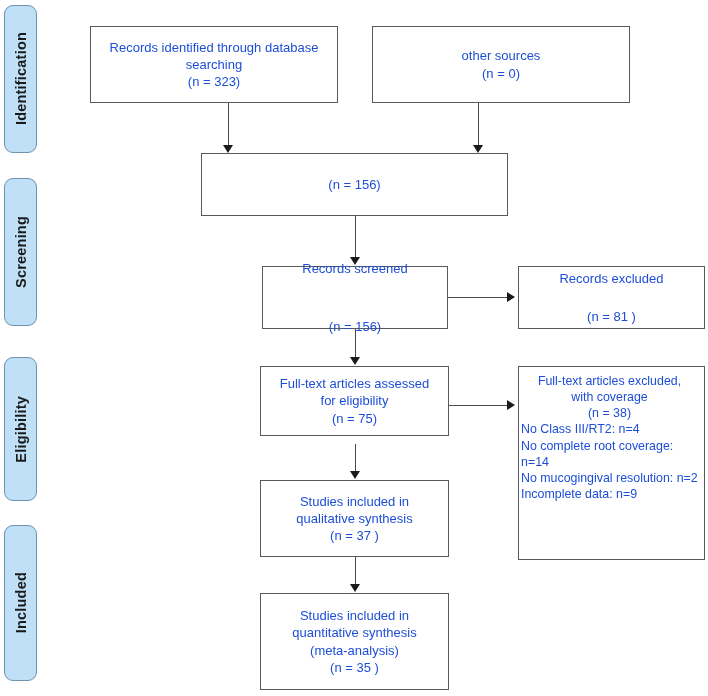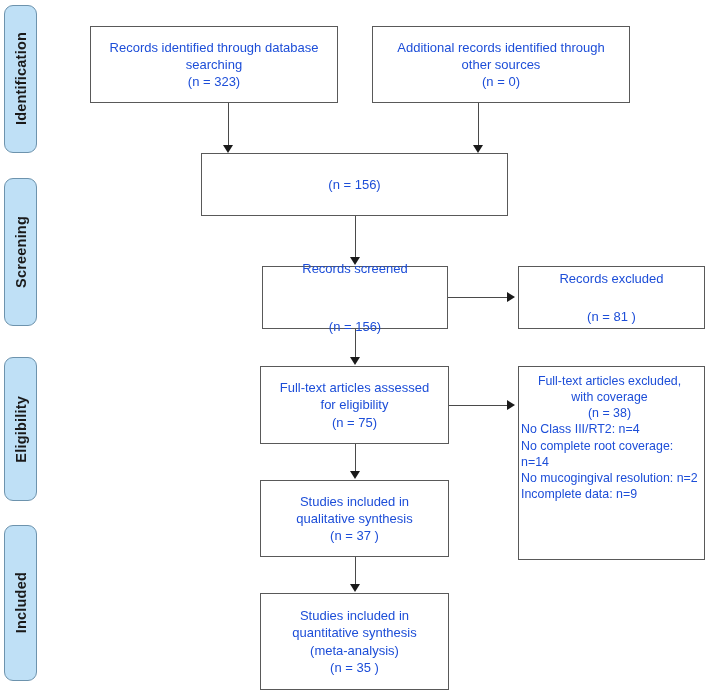--- a/index.html
+++ b/index.html
@@ -69,21 +69,21 @@
   }
   .flow-box.left-align .line.centered {
     text-align: center;
   }
 
   #box-db-search      { left: 90px;  top: 26px;  width: 248px; height: 77px; }
   #box-other-sources  { left: 372px; top: 26px;  width: 258px; height: 77px; }
   #box-dedup          { left: 201px; top: 153px; width: 307px; height: 63px; }
   #box-screened       { left: 262px; top: 266px; width: 186px; height: 63px; gap: 40px; }
   #box-excluded       { left: 518px; top: 266px; width: 187px; height: 63px; gap: 20px; }
-  #box-fulltext       { left: 260px; top: 366px; width: 189px; height: 78px; }
+  #box-fulltext       { left: 260px; top: 366px; width: 189px; height: 70px; }
   #box-fulltext-excl  { left: 518px; top: 366px; width: 187px; height: 194px;
                         align-items: flex-start; justify-content: flex-start;
                         padding: 6px 6px 6px 2px; }
   #box-qualitative    { left: 260px; top: 480px; width: 189px; height: 77px; }
   #box-quantitative   { left: 260px; top: 593px; width: 189px; height: 97px; }
 
   #box-fulltext-excl .line { font-size: 12.4px; line-height: 1.30; }
 
   
   .vline {
@@ -156,21 +156,20 @@
     <span class="stage-label">Included</span>
   </div>
 
   <div class="flow-box" id="box-db-search">
     <div class="line">Records identified through database</div>
     <div class="line">searching</div>
     <div class="line">(n = 323)</div>
   </div>
 
   <div class="flow-box" id="box-other-sources">
-    <div class="line">Additional records identified through</div>
     <div class="line">other sources</div>
     <div class="line">(n = 0)</div>
   </div>
 
   <div class="flow-box" id="box-dedup">
     <div class="line">(n = 156)</div>
   </div>
 
   <div class="flow-box" id="box-screened">
     <div class="line">Records screened</div>

